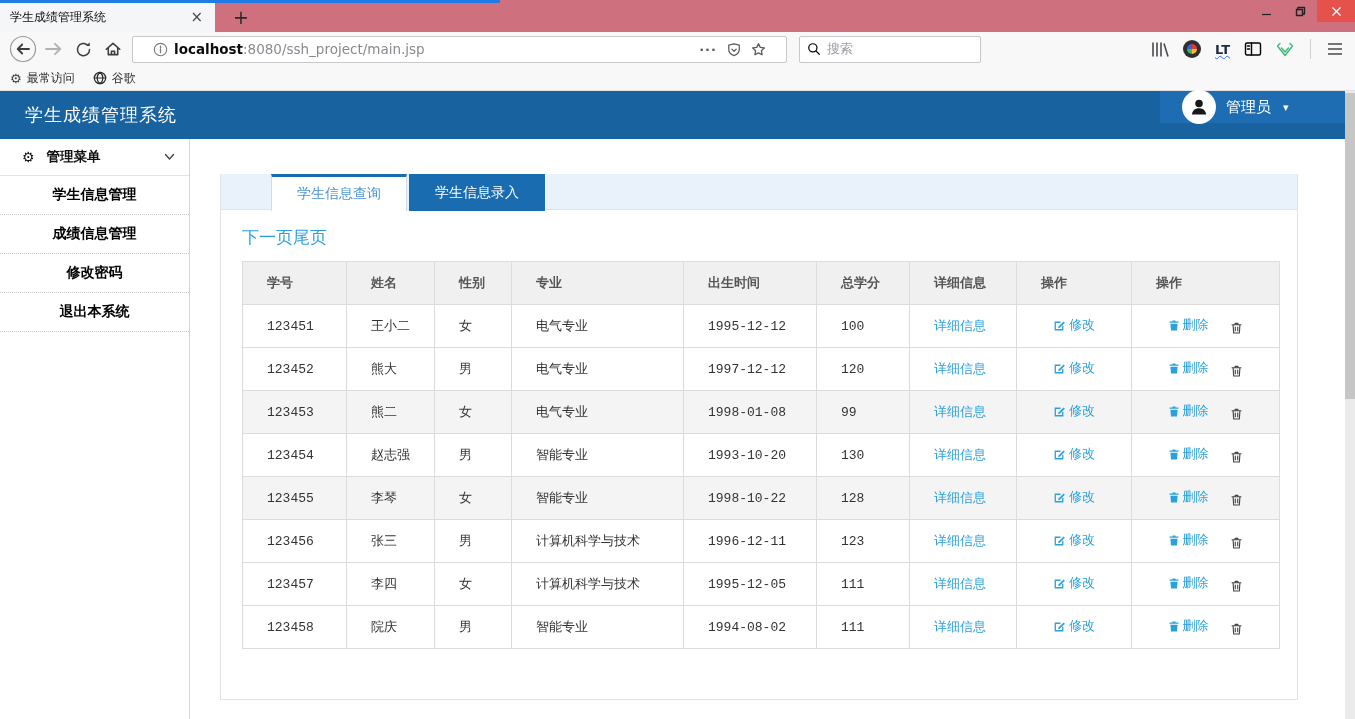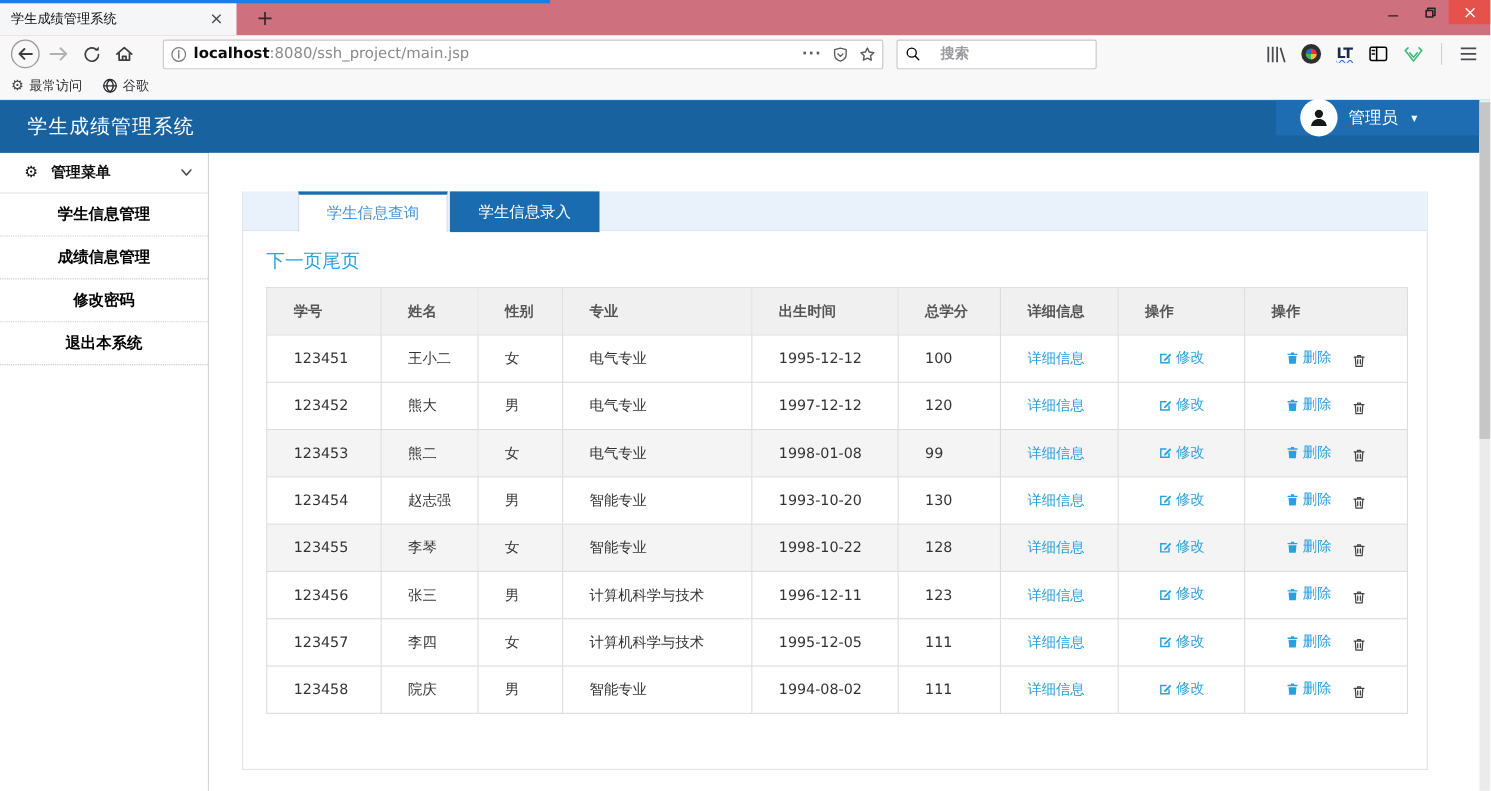--- a/index.html
+++ b/index.html
@@ -15,27 +15,27 @@
   .tab-title { flex:1; font-size:12px; color:#0c0c0d; white-space:nowrap; overflow:hidden; }
   .tab-close { color:#4a4a4f; font-size:15px; line-height:1; padding:2px 4px; cursor:default; }
   .newtab { position:absolute; left:228px; top:4px; width:26px; height:26px; color:#2b2b2e;
             font-size:19px; display:flex; align-items:center; justify-content:center; }
   .win-controls { position:absolute; right:0; top:0; height:22px; display:flex; }
   .win-btn { width:34px; height:22px; display:flex; align-items:center; justify-content:center; color:#222; }
   .win-btn.close { background:#e5514b; color:#fff; width:38px; }
 
   .toolbar { height:34px; background:#f8f8f8; display:flex; align-items:center; padding:0 8px; }
   .nav-btn { width:30px; height:30px; display:flex; align-items:center; justify-content:center; color:#3d3d40; }
-  .urlbar { width:655px; height:27px; margin-left:20px; background:#fff; border:1px solid #c7c7cc; border-radius:2px;
-            display:flex; align-items:center; padding:0 6px; }
+  .urlbar { width:655px; height:27px; margin-left:4px; background:#fff; border:1px solid #c7c7cc; border-radius:2px;
+            display:flex; align-items:center; padding:0 20px; }
   .url-text { flex:1; font-size:13.5px; color:#8a8a8e; white-space:nowrap; overflow:hidden; margin-left:6px; }
   .url-host { color:#0c0c0d; font-weight:bold; }
   .urlbar-icons { display:flex; align-items:center; gap:10px; color:#5a5a5f; }
   .searchbox { width:182px; height:27px; margin-left:12px; background:#fff; border:1px solid #c7c7cc; border-radius:2px;
-               display:flex; align-items:center; padding:0 7px; gap:18px;font-weight:bold; }
+               display:flex; align-items:center; padding:0 7px; gap:6px; }
   .search-ph { color:#9a9aa0; font-size:13px; }
   .ext-icons { display:flex; align-items:center; gap:14px; margin-left:auto; margin-right:4px; }
   .lt-badge { font-size:13px; font-weight:bold; color:#1b2a4a; text-decoration:underline wavy #2a6df4 1px; }
   .shot-circle { width:18px; height:18px; border-radius:50%; background:#2f2f33; position:relative; }
   .shot-circle::after { content:""; position:absolute; left:4px; top:4px; width:10px; height:10px; border-radius:50%;
       background:conic-gradient(#e33 0 25%, #fb3 25% 50%, #3b6 50% 75%, #36c 75% 100%); }
   .tb-divider { width:1px; height:20px; background:#d0d0d4; margin:0 2px; }
 
   .bookmarksbar { height:25px; background:#f8f8f8; border-bottom:1px solid #e0e0e2; display:flex; align-items:center;
                   padding:0 10px; gap:18px; }
@@ -67,21 +67,21 @@
   .main { flex:1; background:#fff; position:relative; }
   .panel { position:absolute; left:30px; top:35px; width:1078px; height:526px; background:#fff;
            border:1px solid #e3e3e3; border-top:none; }
   .tabstrip { position:relative; height:36px; background:#e9f2fb; border-bottom:1px solid #d8e6f4; }
   .ctab { position:absolute; top:0; height:37px; width:136px; display:flex; align-items:center; justify-content:center;
           font-size:14px; cursor:default; }
   .ctab.active { left:50px; background:#fff; color:#4a94d4; border-top:3px solid #1a6cb0;
                  border-left:1px solid #cfdcea; border-right:1px solid #cfdcea; z-index:2; }
   .ctab.inactive { left:188px; background:#1a6cb0; color:#fff; }
 
-  .panel-body { padding:16px 20px 16px 21px; }
+  .panel-body { padding:16px 20px 16px 21px;font-family:Liberation Mono, monospace; }
   .pager { font-size:17px; margin-bottom:12px; }
   .pager a { color:#2aa0dc; text-decoration:none; cursor:pointer; }
 
   table.grid { border-collapse:collapse; width:1037px; table-layout:fixed; }
   .grid th, .grid td { border:1px solid #dcdcdc; height:43px; padding:0 0 0 24px; text-align:left;
                        font-size:13px; overflow:hidden; white-space:nowrap; }
   .grid th { background:#f0f0f0; color:#555; font-weight:bold; }
   .grid td { color:#333; background:#fff; }
   .grid tr.striped td { background:#f4f4f4; }
   .grid td.center, .grid th.center { padding-left:0; text-align:center; }

